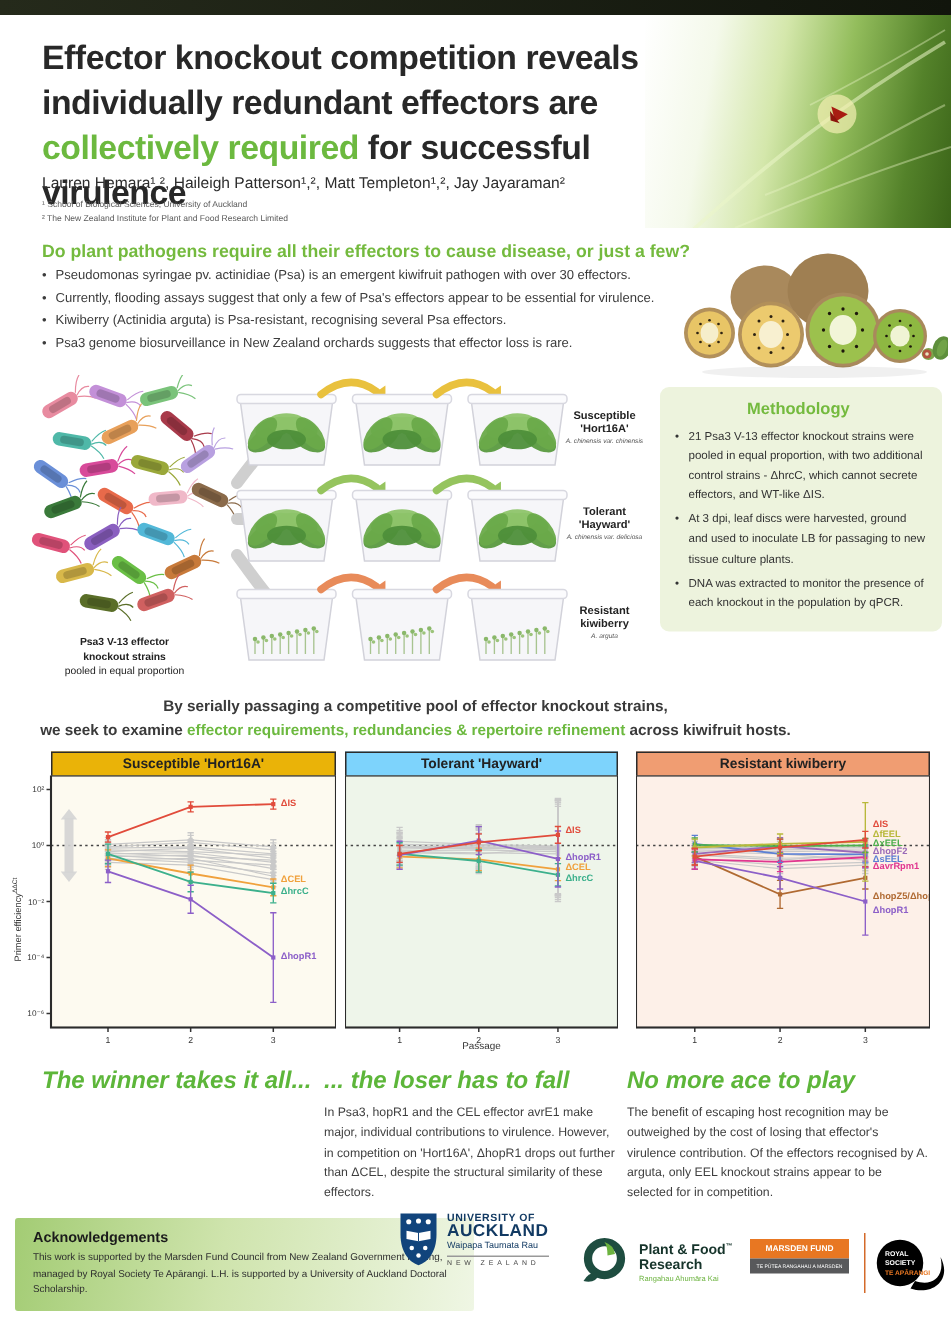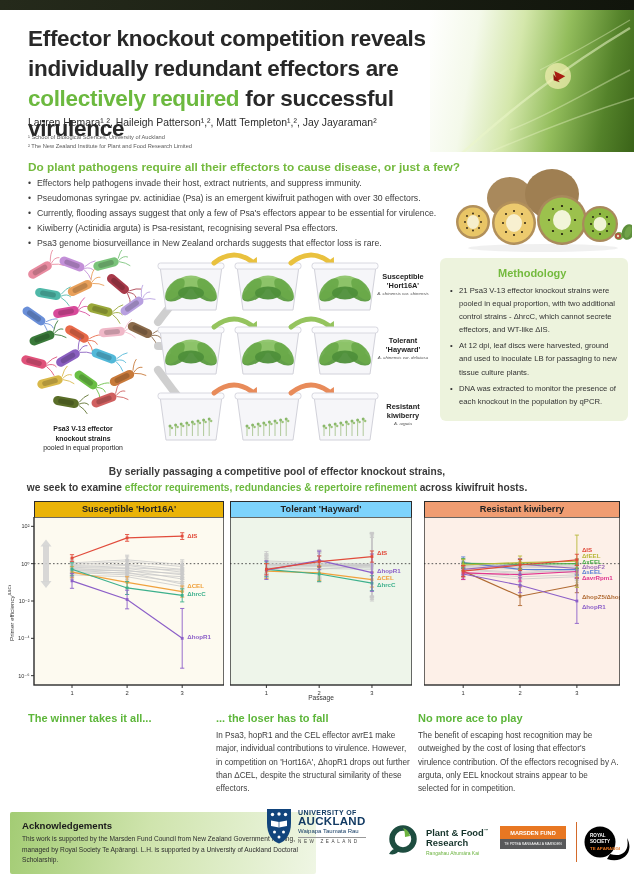--- a/index.html
+++ b/index.html
@@ -31,21 +31,21 @@
   .host-label .s{font-size:4.4px;font-style:italic;color:#555;margin-top:1px;}
   .banner{left:0;top:464px;width:554px;text-align:center;font-size:10.2px;font-weight:700;color:#3a3a3a;line-height:15.5px;}
   .banner .hl{color:#6cb93f;}
   .panel{position:absolute;top:501px;}
   .chead{height:15px;line-height:15px;border:1.4px solid #2b2b2b;font-size:9.2px;font-weight:700;
          text-align:center;color:#222;margin-bottom:-1px;}
   .ylab{position:absolute;left:7px;top:641px;transform-origin:0 0;transform:rotate(-90deg);
         font-size:6.2px;color:#333;white-space:nowrap;}
   .xlab{position:absolute;left:230px;top:694px;width:182px;text-align:center;font-size:6.6px;color:#333;}
   .fcol{position:absolute;top:712px;}
-  .fcol .fh{font-size:11px;font-weight:700;color:#5db63a;}
+  .fcol .fh{font-size:16px;font-weight:700;color:#5db63a;font-style:italic;}
   .fcol .fb{margin-top:5px;font-size:8.2px;line-height:1.62;color:#3e3e3e;}
   .ack{left:10px;top:812px;width:282px;height:46px;border-radius:2px;padding:8px 12px;
        background:linear-gradient(100deg,#a3cc74 0%,#cfe4ad 45%,#eff6e4 100%);}
   .ack .ah{font-size:9.6px;font-weight:700;color:#1b1b1b;margin-bottom:3px;}
   .ack .ab{font-size:6.6px;line-height:1.6;color:#2e2e2e;}
   .logo-uoa{left:266px;top:808px;display:flex;align-items:flex-end;}
   .uoa-text{margin-left:6px;color:#123a63;}
   .uoa-text .l1{font-size:7px;font-weight:700;letter-spacing:0.4px;}
   .uoa-text .l2{font-size:11.5px;font-weight:700;letter-spacing:0.3px;line-height:11px;}
   .uoa-text .l3{font-size:6px;line-height:8px;}
@@ -88,21 +88,20 @@
     <span class="hl">collectively required</span><span> for successful virulence</span>
   </div>
   <div class="abs authors">Lauren Hemara¹,², Haileigh Patterson¹,², Matt Templeton¹,², Jay Jayaraman²</div>
   <div class="abs affils">
     <div>¹ School of Biological Sciences, University of Auckland</div>
     <div>² The New Zealand Institute for Plant and Food Research Limited</div>
   </div>
 
   <div class="abs q-head">Do plant pathogens require all their effectors to cause disease, or just a few?</div>
   <ul class="abs blts q-bullets">
-      <li>Effectors help pathogens invade their host, extract nutrients, and suppress immunity.</li>
       <li>Pseudomonas syringae pv. actinidiae (Psa) is an emergent kiwifruit pathogen with over 30 effectors.</li>
       <li>Currently, flooding assays suggest that only a few of Psa's effectors appear to be essential for virulence.</li>
       <li>Kiwiberry (Actinidia arguta) is Psa-resistant, recognising several Psa effectors.</li>
       <li>Psa3 genome biosurveillance in New Zealand orchards suggests that effector loss is rare.</li>
     </ul>
 
   <svg class="abs" style="left:448px;top:160px" width="184" height="96">
     <ellipse cx="62" cy="38" rx="23" ry="21" fill="#a9895c"></ellipse>
     <ellipse cx="104" cy="34" rx="27" ry="25" fill="#9f7f52"></ellipse>
     <g>
@@ -172,21 +171,21 @@
       <ellipse cx="180" cy="72" rx="6" ry="8" transform="rotate(20 180 72)" fill="#5e8f3c"></ellipse>
       <ellipse cx="180" cy="72" rx="3" ry="6" transform="rotate(20 180 72)" fill="#71a348"></ellipse>
     </g>
     <ellipse cx="95" cy="88" rx="75" ry="4" fill="rgba(0,0,0,0.06)"></ellipse>
   </svg>
 
   <div class="abs methodology">
     <div class="m-head">Methodology</div>
     <ul class="blts">
         <li>21 Psa3 V-13 effector knockout strains were pooled in equal proportion, with two additional control strains - ΔhrcC, which cannot secrete effectors, and WT-like ΔIS.</li>
-        <li>At 12 dpi, leaf discs were harvested, ground and used to inoculate LB for passaging to new tissue culture plants.</li>
+        <li>At 3 dpi, leaf discs were harvested, ground and used to inoculate LB for passaging to new tissue culture plants.</li>
         <li>DNA was extracted to monitor the presence of each knockout in the population by qPCR.</li>
       </ul>
   </div>
 
   <svg class="abs" style="left:8px;top:250px" width="424" height="212">
       <g transform="translate(32,20) rotate(-30)">
         <path d="M13,0 q6,-4 10,-1" stroke="#e88ba0" stroke-width="0.8" fill="none"></path>
         <path d="M13,1 q7,3 10,7" stroke="#e88ba0" stroke-width="0.8" fill="none"></path>
         <path d="M13,-2 q4,-7 8,-9" stroke="#e88ba0" stroke-width="0.8" fill="none"></path>
         <rect x="-13" y="-4.5" width="26" height="9" rx="4.5" fill="#e88ba0"></rect>

